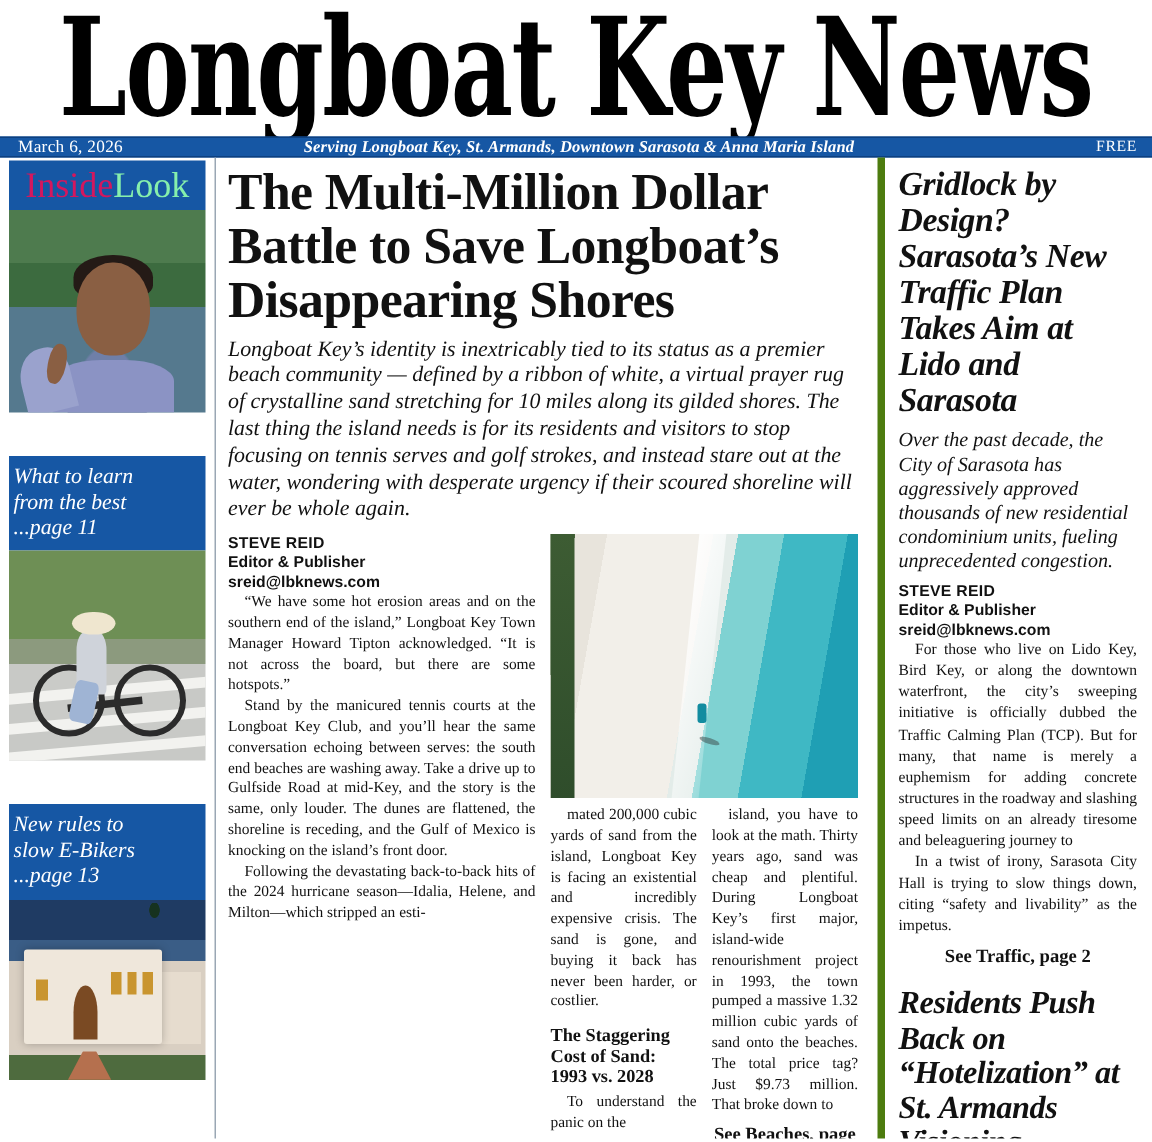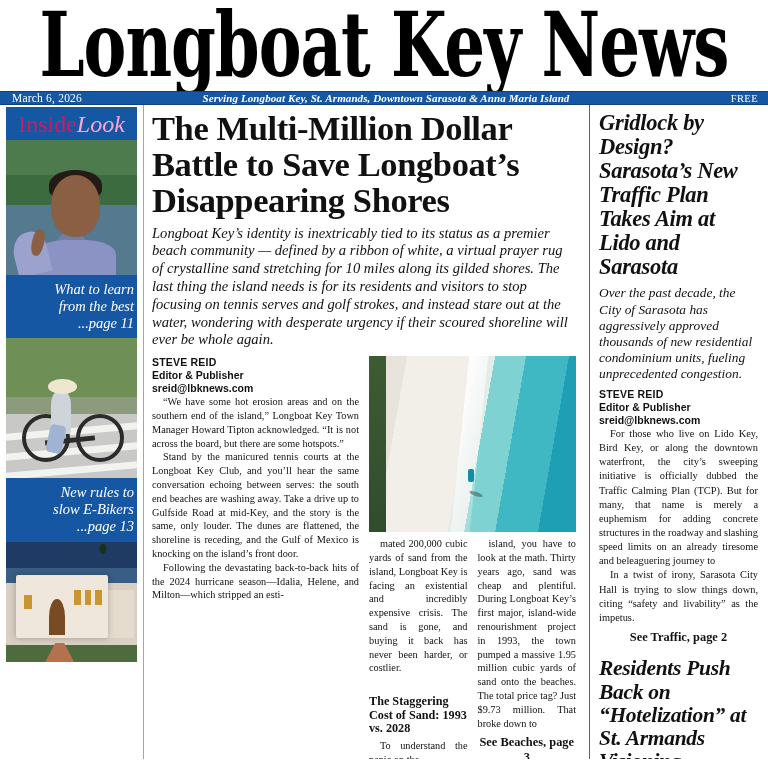--- a/index.html
+++ b/index.html
@@ -74,25 +74,25 @@
   }
   .rail-logo{
     background:#1657a4;height:33px;margin-top:2px;
     display:flex;align-items:center;justify-content:center;
   }
   .rail-logo-text{
     font-family:"Liberation Serif",serif;font-size:24px;line-height:1;
     white-space:nowrap;
   }
   .rail-logo-text .ins{color:#d4175e;}
-  .rail-logo-text .lk{color:#f9a8d4;font-style:italic;}
+  .rail-logo-text .lk{color:#86efac;}
   .rail-cap{
-    background:#1657a4;color:#fff;text-align:right;
+    background:#1657a4;color:#fff;text-align:left;
     font-style:italic;font-size:14.5px;line-height:1.16;
-    padding:6px 3px 7px 3px;font-family:"Liberation Serif",serif;
+    padding:6px 3px 7px 3px;font-family:"Liberation Serif",serif;margin-top:29px;
   }
 
   
   .ph{position:relative;overflow:hidden;}
   .ph.tennis{height:135px;background:
      radial-gradient(ellipse at 50% 118%, #6f7fa8 0 30%, rgba(0,0,0,0) 31%),
      linear-gradient(#4e7b4e 0 26%, #3c6b3f 26% 48%, #55798e 48% 100%);}
   .ph.tennis .head{position:absolute;left:34%;top:26%;width:38%;height:46%;
      background:#8a5f43;border-radius:48% 48% 45% 45%;}
   .ph.tennis .hair{position:absolute;left:33%;top:22%;width:40%;height:22%;
@@ -155,21 +155,21 @@
   .ph.beach .person{position:absolute;left:48%;top:64%;width:6px;height:13px;background:#128ca0;
      border-radius:2px;}
   .ph.beach .shadow{position:absolute;left:48.4%;top:77%;width:14px;height:4px;
      background:rgba(60,70,70,.5);border-radius:50%;transform:rotate(18deg);}
 
   
   .center{
     flex:1 1 auto;
     box-sizing:border-box;
     padding:4px 13px 0 8px;
-    border-right:1px solid #4d7c0f;
+    border-right:5px solid #4d7c0f;
     position:relative;
     overflow:hidden;
   }
   .hl-main{
     font-size:34.5px;line-height:1.04;font-weight:700;
     letter-spacing:-0.4px;margin:2px 0 6px 0;
     font-family:"Liberation Serif",serif;
   }
   .deck{
     font-style:italic;font-size:14.6px;line-height:1.22;
@@ -181,21 +181,21 @@
   .cols2{display:flex;gap:10px;}
   .col{flex:1 1 0;min-width:0;}
   .bodytext{
     font-size:10.3px;line-height:1.34;text-align:justify;
     font-family:"Liberation Serif",serif;margin:0;
     text-indent:11px;
     -webkit-hyphens:auto;hyphens:auto;
   }
   .bodytext + .bodytext{margin-top:0;}
   .subhead{
-    font-weight:700;font-size:12.2px;line-height:1.12;margin:20px 0 3px 0;
+    font-weight:700;font-size:12.2px;line-height:1.12;margin:9px 0 3px 0;
     font-family:"Liberation Serif",serif;text-indent:0;
   }
   .jump{
     font-weight:700;font-size:12.4px;text-align:center;margin-top:5px;
     font-family:"Liberation Serif",serif;
   }
 
   
   .right{
     width:178px;flex:0 0 178px;
@@ -314,21 +314,21 @@
             <div class="person"></div>
             <div class="shadow"></div>
           </div>
           <div class="cols2" style="margin-top:5px;">
             <div class="col">
               <p class="bodytext">mated 200,000 cubic yards of sand from the island, Longboat Key is facing an existential and incredibly expensive crisis. The sand is gone, and buying it back has never been harder, or costlier.</p>
               <p class="subhead">The Staggering Cost of Sand: 1993 vs. 2028</p>
               <p class="bodytext">To understand the panic on the</p>
             </div>
             <div class="col">
-              <p class="bodytext">island, you have to look at the math. Thirty years ago, sand was cheap and plentiful. During Longboat Key’s first major, island-wide renourishment project in 1993, the town pumped a massive 1.95 million cubic yards of sand onto the beaches. The total price tag? Just $9.73 million. That broke down to</p>
+              <p class="bodytext">island, you have to look at the math. Thirty years ago, sand was cheap and plentiful. During Longboat Key’s first major, island-wide renourishment project in 1993, the town pumped a massive 1.32 million cubic yards of sand onto the beaches. The total price tag? Just $9.73 million. That broke down to</p>
               <p class="jump">See Beaches, page 3</p>
             </div>
           </div>
         </div>
 
       </div>
 
     </div>
 
     <div class="right">

